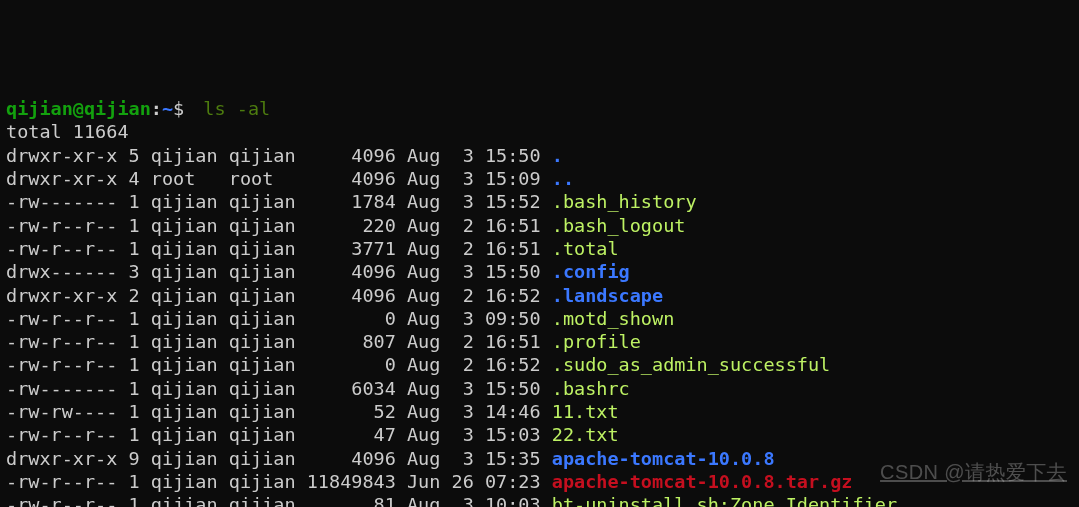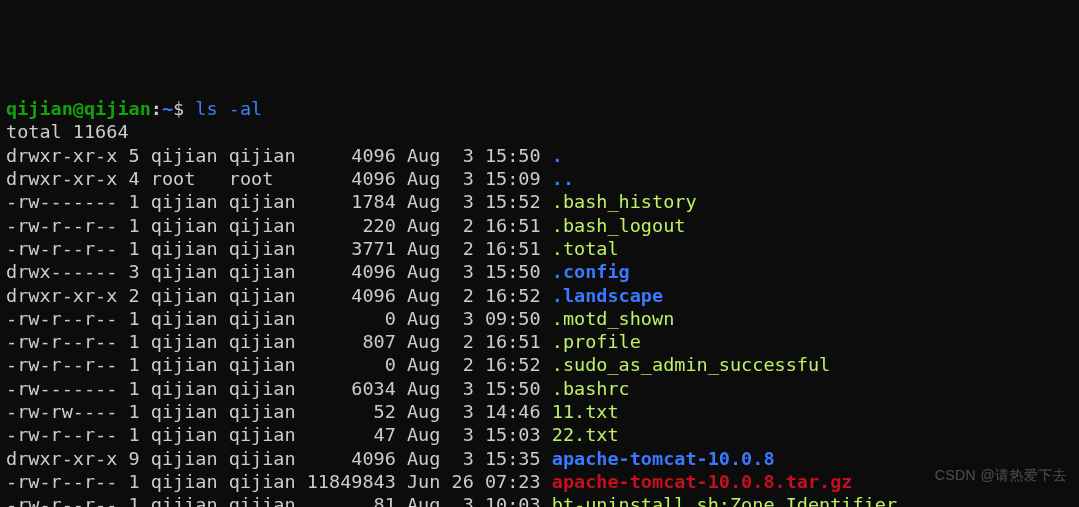--- a/index.html
+++ b/index.html
@@ -13,33 +13,34 @@
     width: 1079px;
     height: 507px;
     overflow: hidden;
     white-space: pre;
     letter-spacing: 0px;
   }
   .prompt-user { color: #13a10e; font-weight: bold; margin-top: 46px; }
   .prompt-colon { color: #cccccc; font-weight: bold;}
   .prompt-path { color: #3b78ff; font-weight: bold;}
   .prompt-dollar { color: #cccccc; }
-  .cmd { color: #3b82f6; }
+  .cmd { color: #4d7c0f; margin-left: 8px; }
   .dir { color: #3b78ff; font-weight: bold;}
   .ar  { color: #c50f1f; font-weight: bold;}
   .file{ color: #bef264; }
   .watermark {
     position: absolute;
     right: 12px;
     bottom: 22px;
     color: rgba(200,200,200,0.35);
     font-family: sans-serif;
-    font-size: 14px;
+    font-size: 20px;
     font-weight: 300;
     letter-spacing: 0.4px;
+    text-decoration: underline;
   }
 </style>
 </head>
 <body>
 
 
 
 <div><span><span class="prompt-user">qijian@qijian</span><span class="prompt-colon">:</span><span class="prompt-path">~</span><span class="prompt-dollar">$</span> <span class="cmd">ls -al</span></span>
 <span>total 11664</span>
 <span id="listing"><span>drwxr-xr-x 5 qijian qijian     4096 Aug  3 15:50 <span class="dir">.</span></span>

